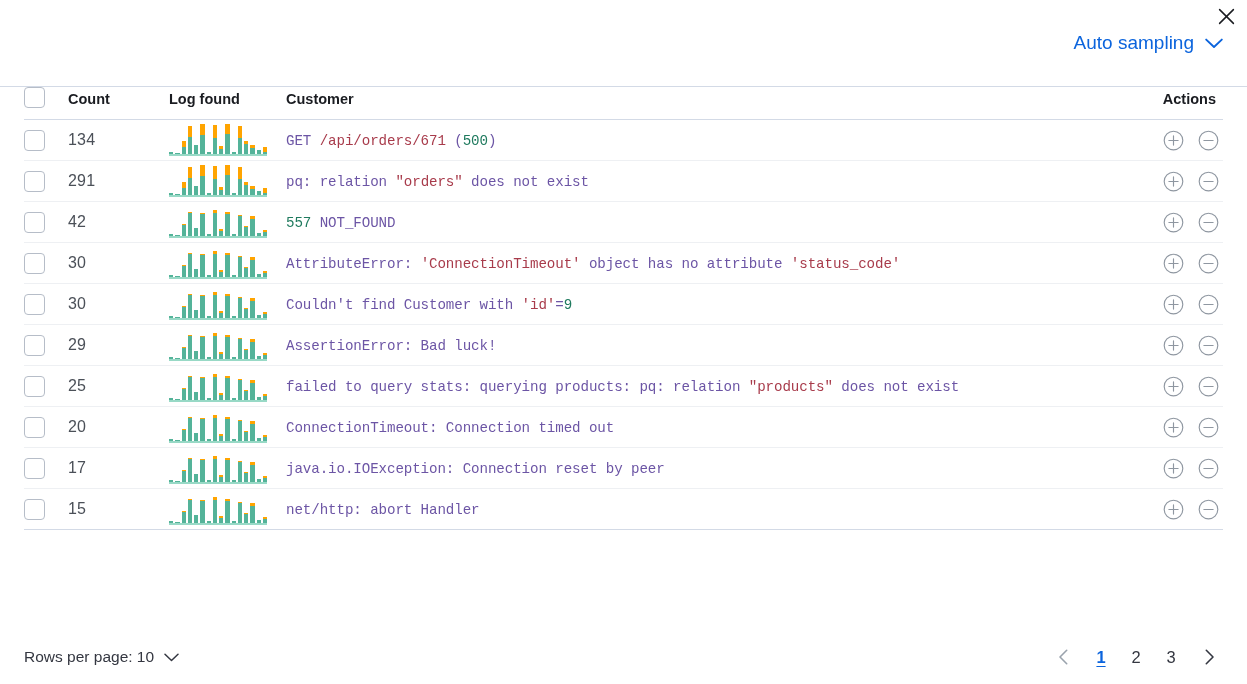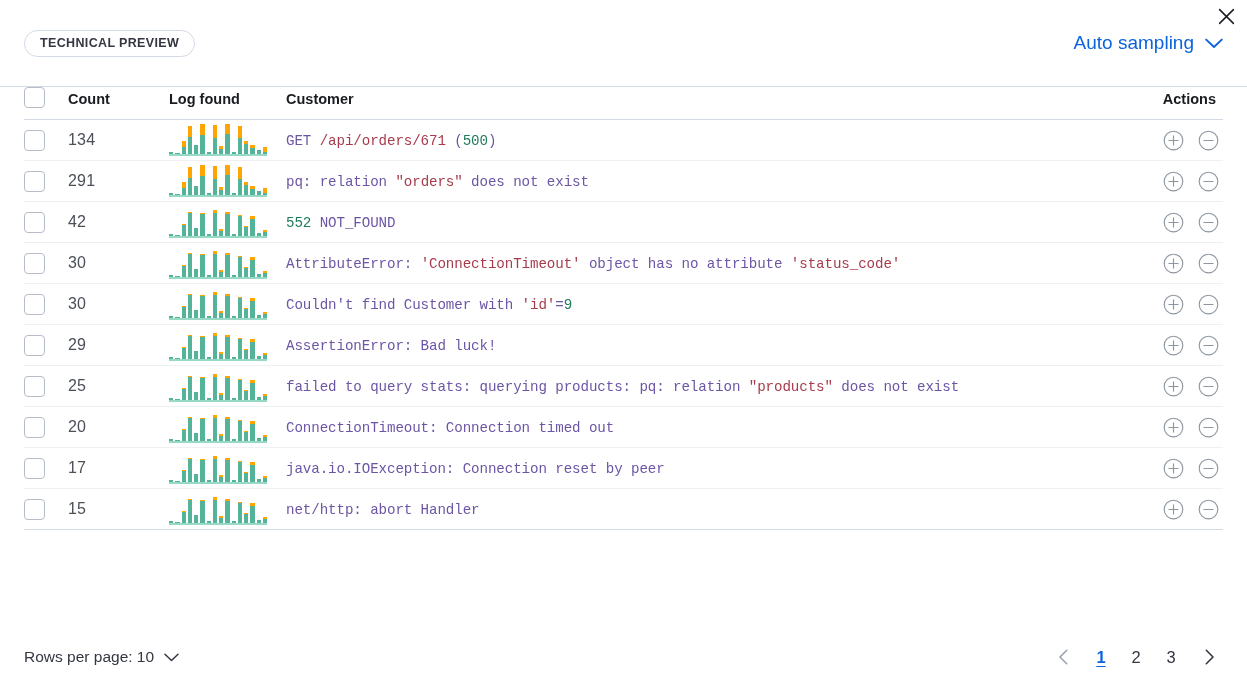--- a/index.html
+++ b/index.html
@@ -277,21 +277,20 @@
     text-underline-offset: 3px;
   }
 </style>
 </head>
 <body>
 
 <div class="flyout">
 
   <div class="flyout-header">
     <div class="title-group">
-      <span class="badge-preview">TECHNICAL PREVIEW</span>
     </div>
 
     <div class="header-right">
       <button class="sampling-select">
         <span class="sampling-label">Auto sampling</span>
         <svg class="chev-down" viewBox="0 0 18 11">
           <path d="M1.2 1.6 L9 9 L16.8 1.6" fill="none" stroke="#0b64dd" stroke-width="1.9" stroke-linecap="round" stroke-linejoin="round"></path>
         </svg>
       </button>
     </div>
@@ -549,21 +548,21 @@
                     <div class="seg-bot" style="height: 3px;"></div>
                   </div>
                   <div class="bar">
                     <div class="seg-top" style="height: 1.5px;"></div>
                     <div class="seg-bot" style="height: 4.2px;"></div>
                   </div>
                 </div>
                 <div class="spark-base"></div>
               </div>
             </td>
-            <td><span class="example"><span class="tk-num">552</span><span class="tk-pl"> NOT_FOUND</span></span></td>
+            <td><span class="example"><span class="tk-num">557</span><span class="tk-pl"> NOT_FOUND</span></span></td>
             <td class="actions-cell"><button class="act-btn"><svg width="21" height="21" viewBox="0 0 21 21">
                   <circle cx="10.5" cy="10.5" r="9.3" fill="none" stroke="#8f97a1" stroke-width="1.15"></circle>
                   <path d="M5.9 10.5 H15.1" stroke="#8f97a1" stroke-width="1.15" stroke-linecap="round"></path>
                   <path d="M10.5 5.9 V15.1" stroke="#8f97a1" stroke-width="1.15" stroke-linecap="round"></path>
                 </svg></button><button class="act-btn"><svg width="21" height="21" viewBox="0 0 21 21">
                   <circle cx="10.5" cy="10.5" r="9.3" fill="none" stroke="#8f97a1" stroke-width="1.15"></circle>
                   <path d="M5.9 10.5 H15.1" stroke="#8f97a1" stroke-width="1.15" stroke-linecap="round"></path>
                 </svg></button></td>
           </tr>
           <tr>

